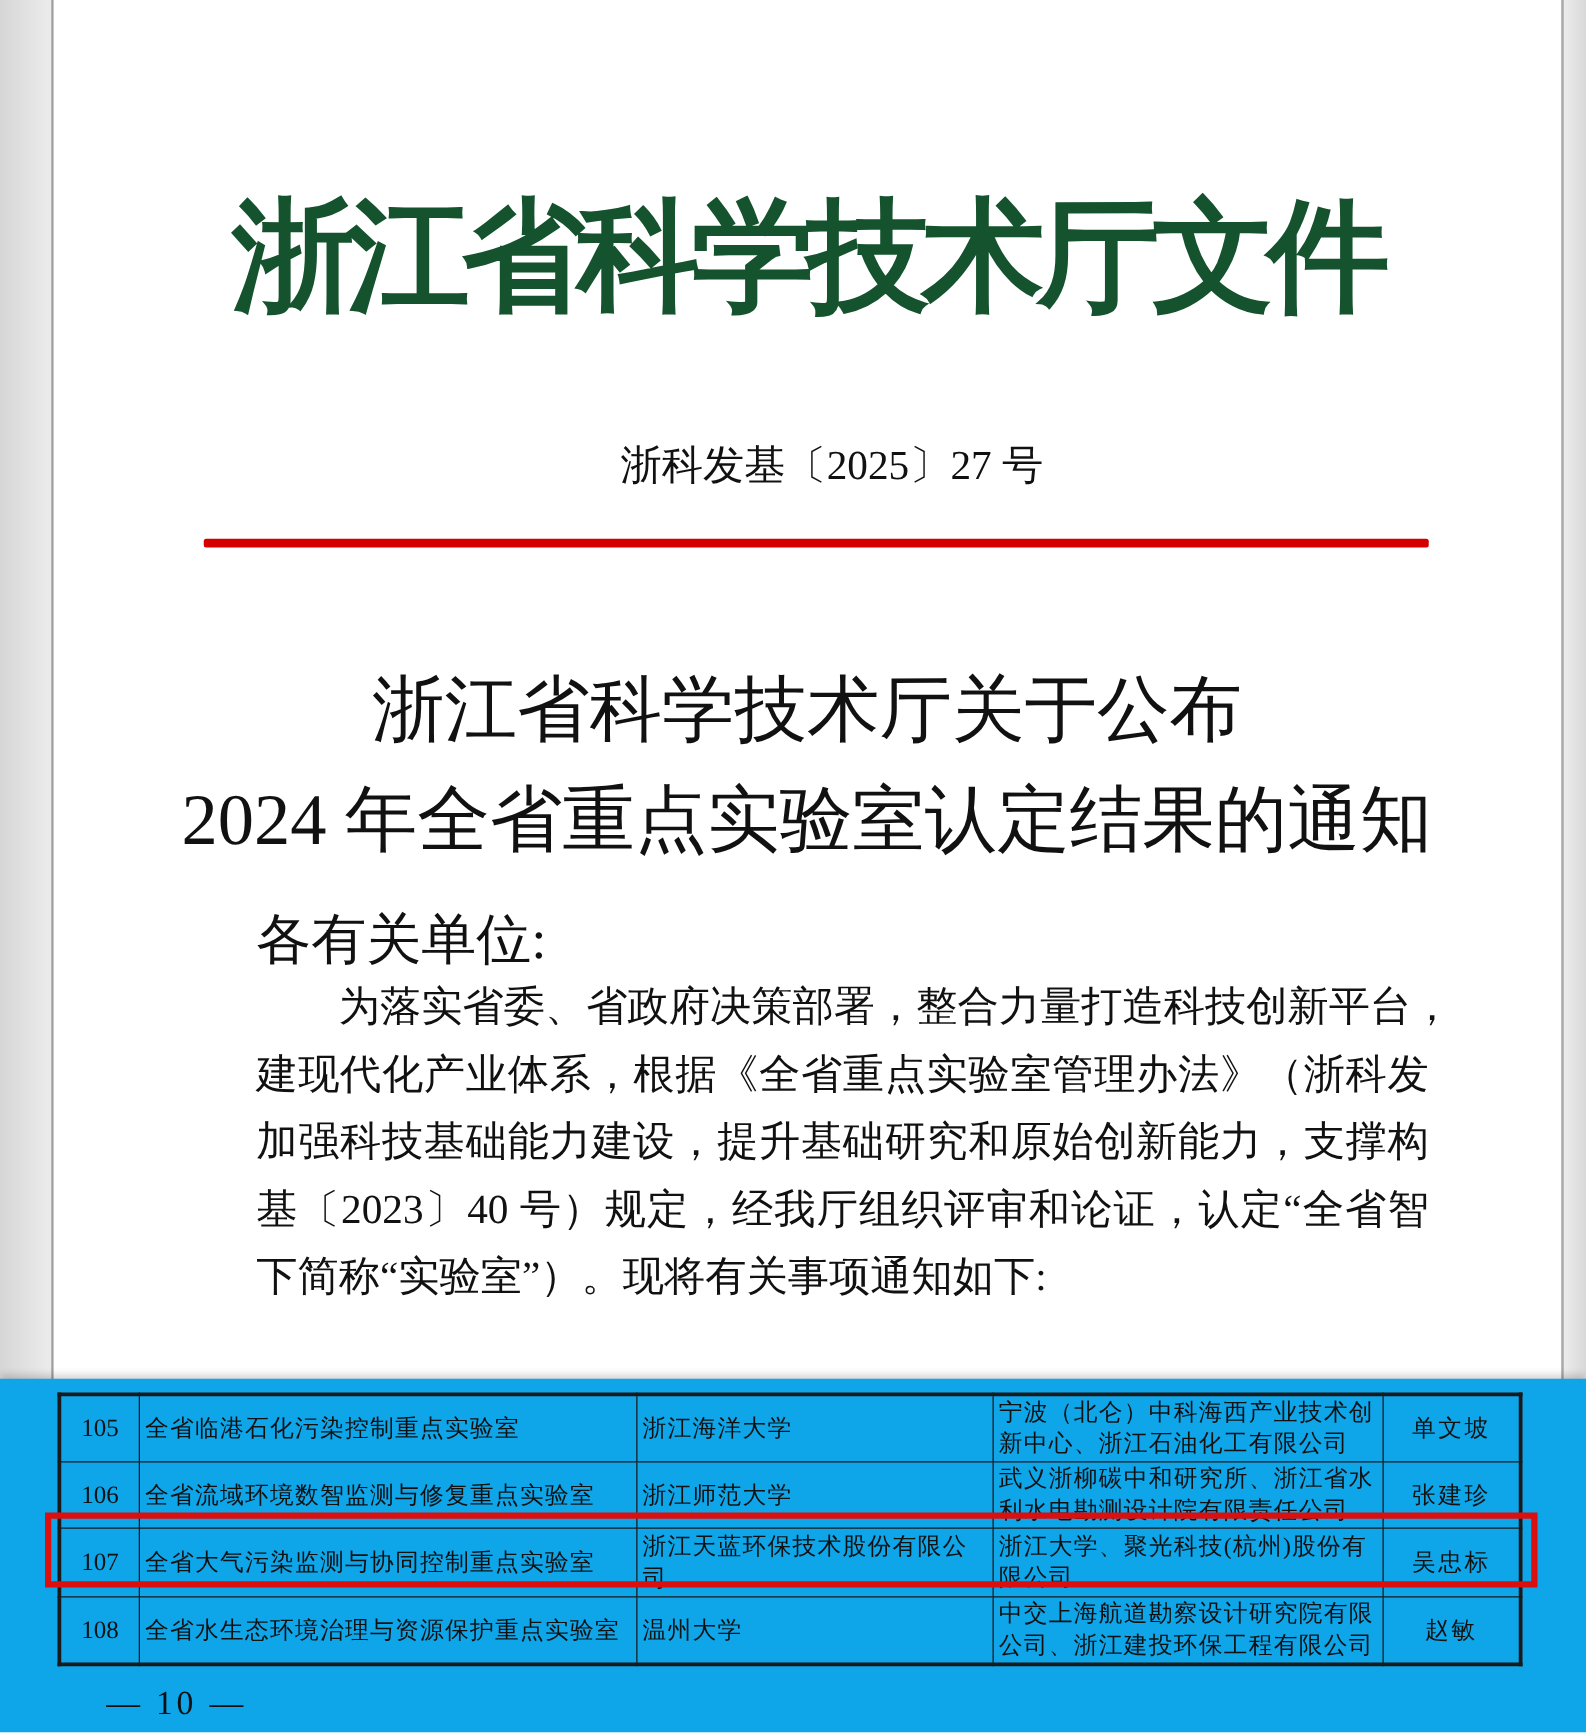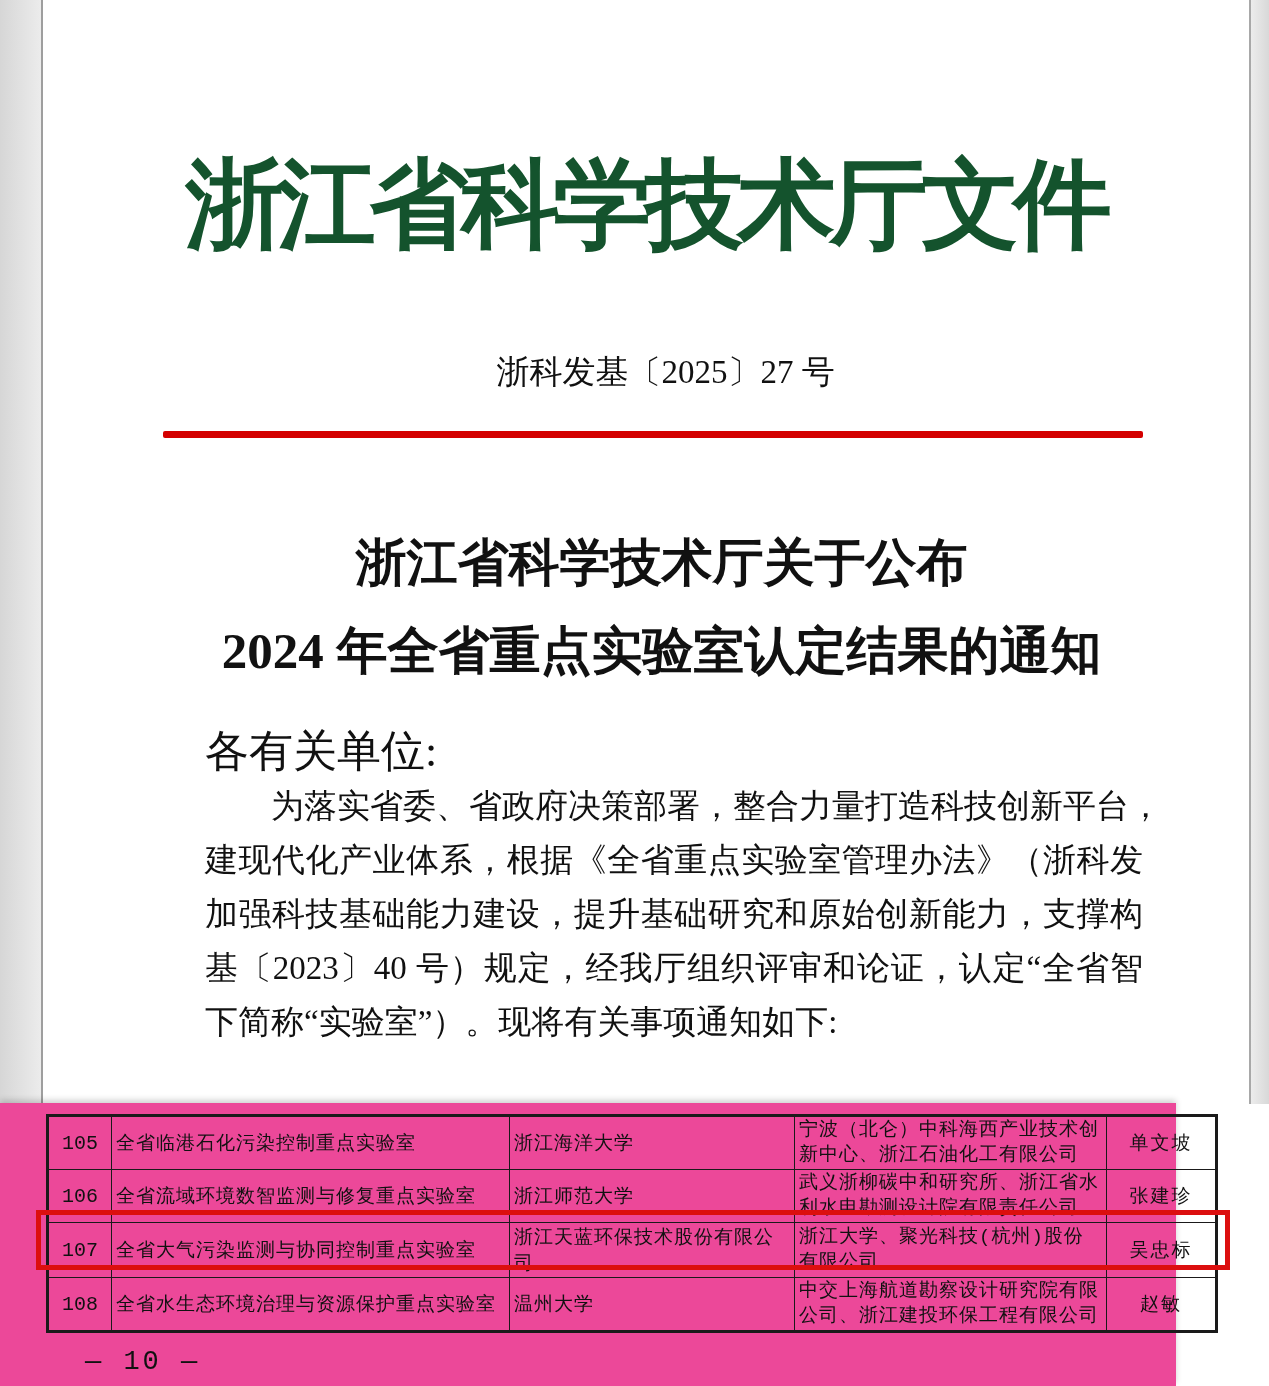--- a/index.html
+++ b/index.html
@@ -35,23 +35,22 @@
     text-align: center;
     font-size: 33px;
     white-space: nowrap;
   }
   .red-line {
     position: absolute; top: 431px; left: 120px; width: 980px; height: 7px;
     background: #d40000; border-radius: 2px;
   }
   .notice-title {
     position: absolute; left: 0; width: 100%;
-    text-align: center; font-size: 51px; font-weight: bold;
+    text-align: center; font-size: 58px; font-weight: normal;
     white-space: nowrap;
-    padding-left: 16px;
   }
   .notice-line1 { top: 529px; }
   .notice-line2 { top: 617px; }
 
   .salutation {
     position: absolute; top: 722px; left: 162px;
     font-size: 44px; white-space: nowrap;
   }
   .body-block { position: absolute; top: 779px; left: 162px; width: 938px; }
   .body-line {
@@ -60,24 +59,23 @@
     text-align: justify;
     text-align-last: justify;
     white-space: nowrap;
     overflow: visible;
   }
   .body-line.first { padding-left: 66px; }
   .body-line.last { text-align-last: left; }
 
   
   .table-panel {
-    position: absolute; top: 1103px; left: 0; width: 1176px; height: 283px;
-    background: #ec4899;
+    position: absolute; top: 1103px; left: 0; width: 1269px; height: 283px;
+    background: #0ea5e9;
     box-shadow: 0 -3px 6px rgba(0,0,0,0.18);
-    font-family: Liberation Mono, monospace;
   }
   table.lab-table {
     position: absolute; top: 11px; left: 46px;
     width: 1169px;
     border-collapse: collapse;
     table-layout: fixed;
     border: 3px solid #1a1a1a;
     font-size: 19px;
     color: #111;
   }

